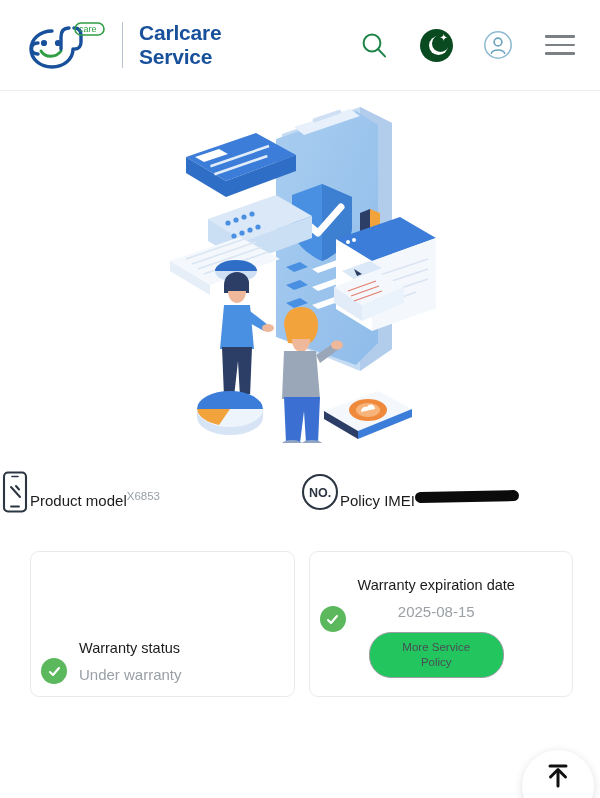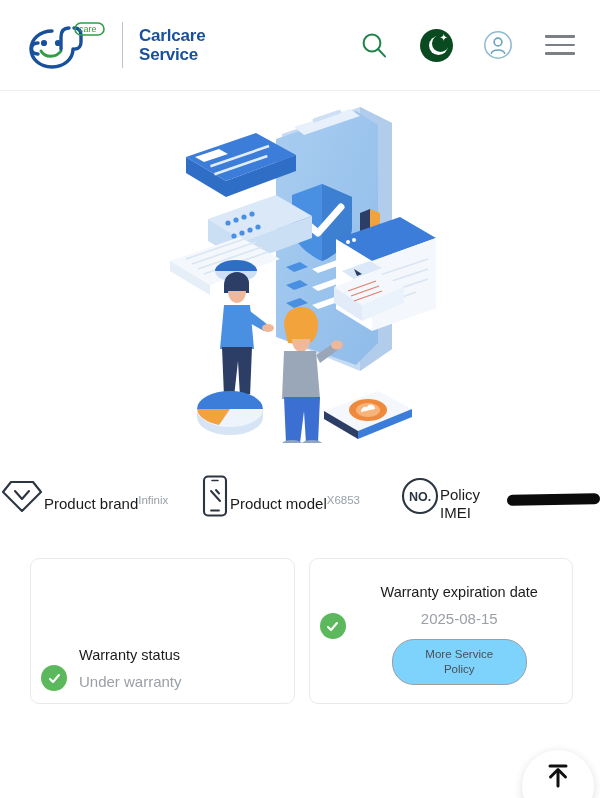--- a/index.html
+++ b/index.html
@@ -21,21 +21,21 @@
     align-items: center;
     padding: 0 18px 0 22px;
   }
   .brand { display: flex; align-items: center; gap: 0; }
   .logo-mark { width: 86px; height: 52px; flex: none; }
   .brand-divider {
     width: 1px; height: 46px; background: #b9c3cf;
     margin: 0 16px 0 14px;
   }
   .brand-text {
-    font-size: 17px; font-weight: bold; color: #18509b;
+    font-size: 21px; font-weight: bold; color: #18509b;
     line-height: 1.12; letter-spacing: -0.2px;
   }
 
   .header-actions {
     margin-left: auto;
     display: flex; align-items: center; gap: 26px;
     padding-right: 4px;
   }
   .hdr-icon {
     width: 36px; height: 36px;
@@ -103,38 +103,38 @@
   }
   .card {
     flex: 1 1 0;
     border: 1px solid #e8eaed;
     border-radius: 9px;
     background: #ffffff;
     min-height: 146px;
     display: flex; align-items: flex-end;
     padding: 12px 10px;
   }
-  .card.right { align-items: flex-start; padding-top: 24px; gap: 23px; }
+  .card.right { align-items: flex-start; padding-top: 24px; }
   .check-badge {
     width: 26px; height: 26px; border-radius: 50%;
     background: #5cb85c; flex: none;
     display: flex; align-items: center; justify-content: center;
     margin-right: 12px;
   }
   .check-badge svg { display:block; }
   .card.right .check-badge { margin-top: 30px; }
   .card-body { display: flex; flex-direction: column; }
   .card.right .card-body { align-items: center; }
   .card-title { font-size: 14.5px; color: #1b1b1b; line-height: 1.35; }
   .card-sub { font-size: 15px; color: #9aa0a6; margin-top: 6px; line-height: 1.3; }
   .policy-btn {
     margin-top: 11px;
     border: 1px solid #9b9fa4;
     border-radius: 22px;
-    background: #7dd3fc;
+    background: #22c55e;
     padding: 7px 22px;
     font-size: 11.5px;
     color: #4a4f55;
     line-height: 1.28;
     text-align: center;
     font-family: "Liberation Sans", sans-serif;
     cursor: pointer;
     width: 135px;
   }
 
@@ -337,30 +337,20 @@
       <path d="M160 312 L194 332 L194 340 L160 320 Z" fill="#2c3e66"></path>
       <path d="M194 332 L248 310 L248 318 L194 340 Z" fill="#3b7dd8"></path>
       <ellipse cx="204" cy="311" rx="19" ry="11" fill="#ef8a3c"></ellipse>
       <ellipse cx="204" cy="311" rx="12" ry="7" fill="#f7b37a"></ellipse>
       <path d="M197 313 C197 309 200 307 203 308 C205 304 211 305 211 310 Z" fill="#ffffff"></path>
     </svg>
   </div>
 
   <div class="info-row">
 
-    <div class="info-col">
-      <div class="info-icon">
-        <svg width="44" height="42" viewBox="0 0 44 42">
-          <path d="M11 7 L33 7 L41 17 L22 36 L3 17 Z" fill="none" stroke="#2c3542" stroke-width="2.1" stroke-linejoin="round"></path>
-          <path d="M15 16 L22 24 L29 16" fill="none" stroke="#2c3542" stroke-width="2.1" stroke-linecap="round" stroke-linejoin="round"></path>
-        </svg>
-      </div>
-      <div class="info-label">Product brand</div>
-      <div class="info-value">Infinix</div>
-    </div>
 
     <div class="info-col">
       <div class="info-icon">
         <svg width="30" height="44" viewBox="0 0 30 44">
           <rect x="4" y="2.5" width="22" height="39" rx="4" fill="none" stroke="#2c3542" stroke-width="2.1"></rect>
           <line x1="12" y1="6.5" x2="18" y2="6.5" stroke="#2c3542" stroke-width="1.6" stroke-linecap="round"></line>
           <line x1="11" y1="36.5" x2="19" y2="36.5" stroke="#2c3542" stroke-width="1.8" stroke-linecap="round"></line>
           <line x1="11" y1="17" x2="20" y2="27" stroke="#2c3542" stroke-width="2" stroke-linecap="round"></line>
           <line x1="16" y1="16" x2="19" y2="19.5" stroke="#2c3542" stroke-width="2" stroke-linecap="round"></line>
         </svg>

